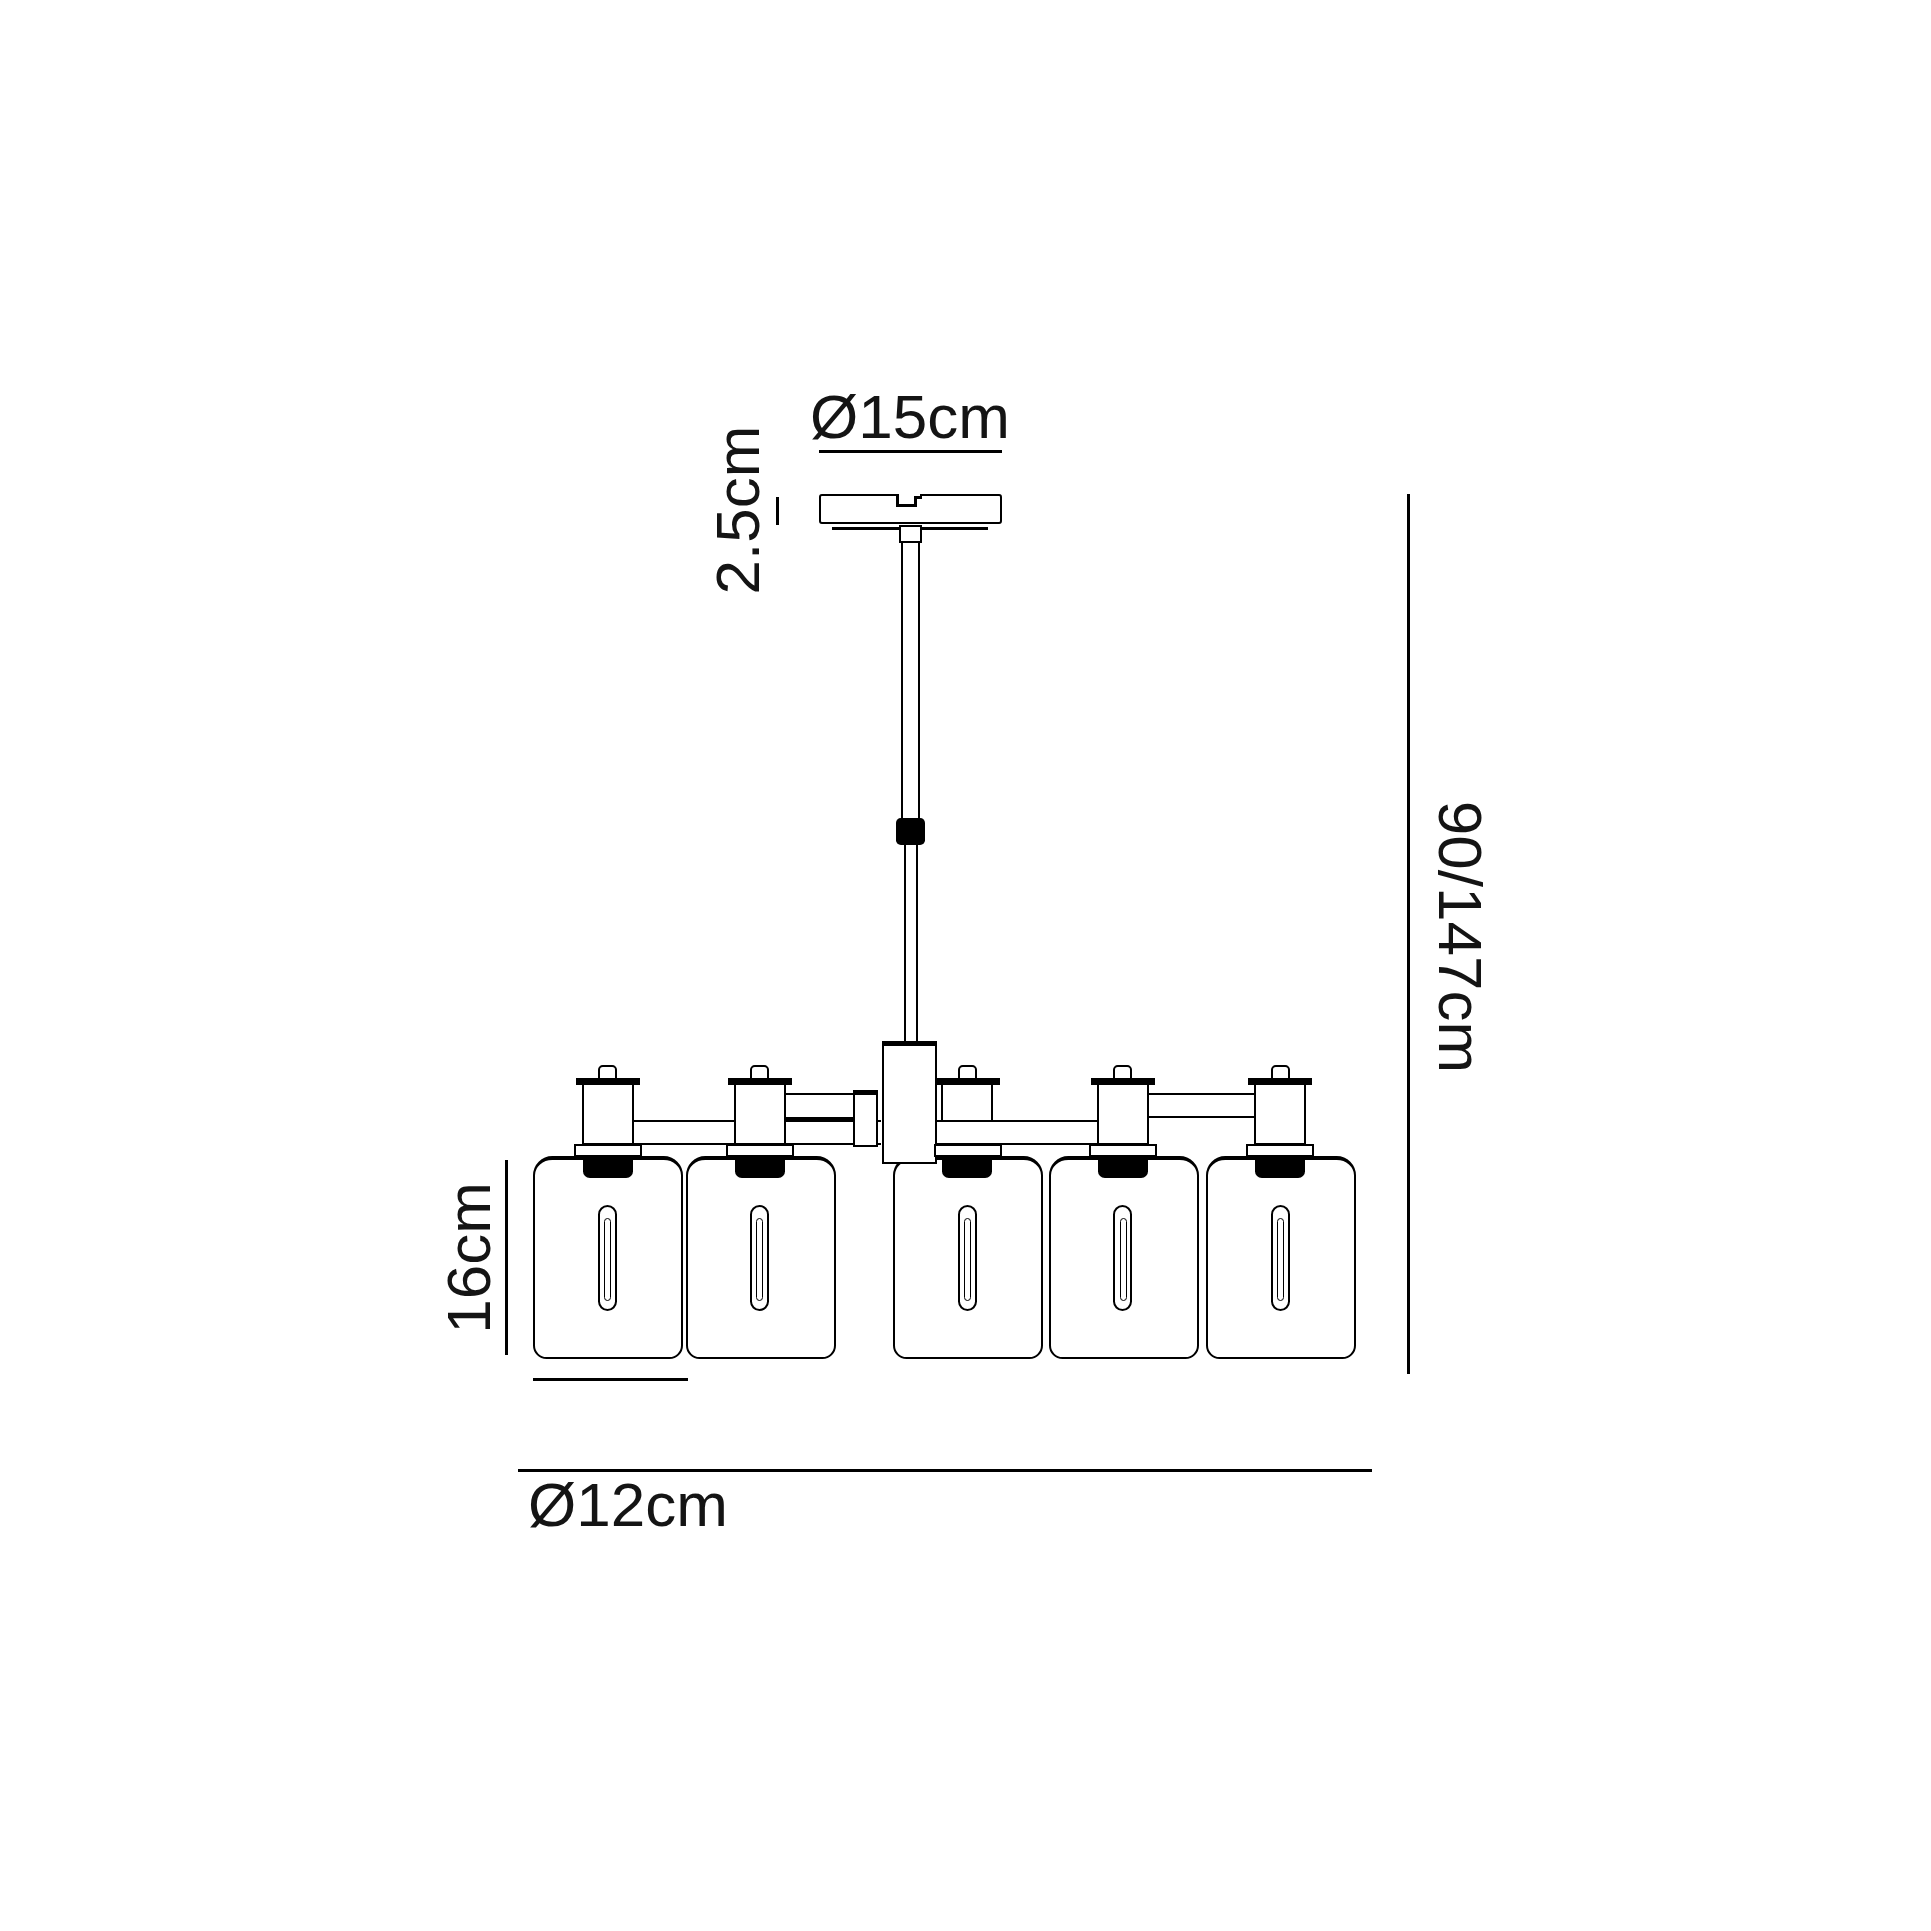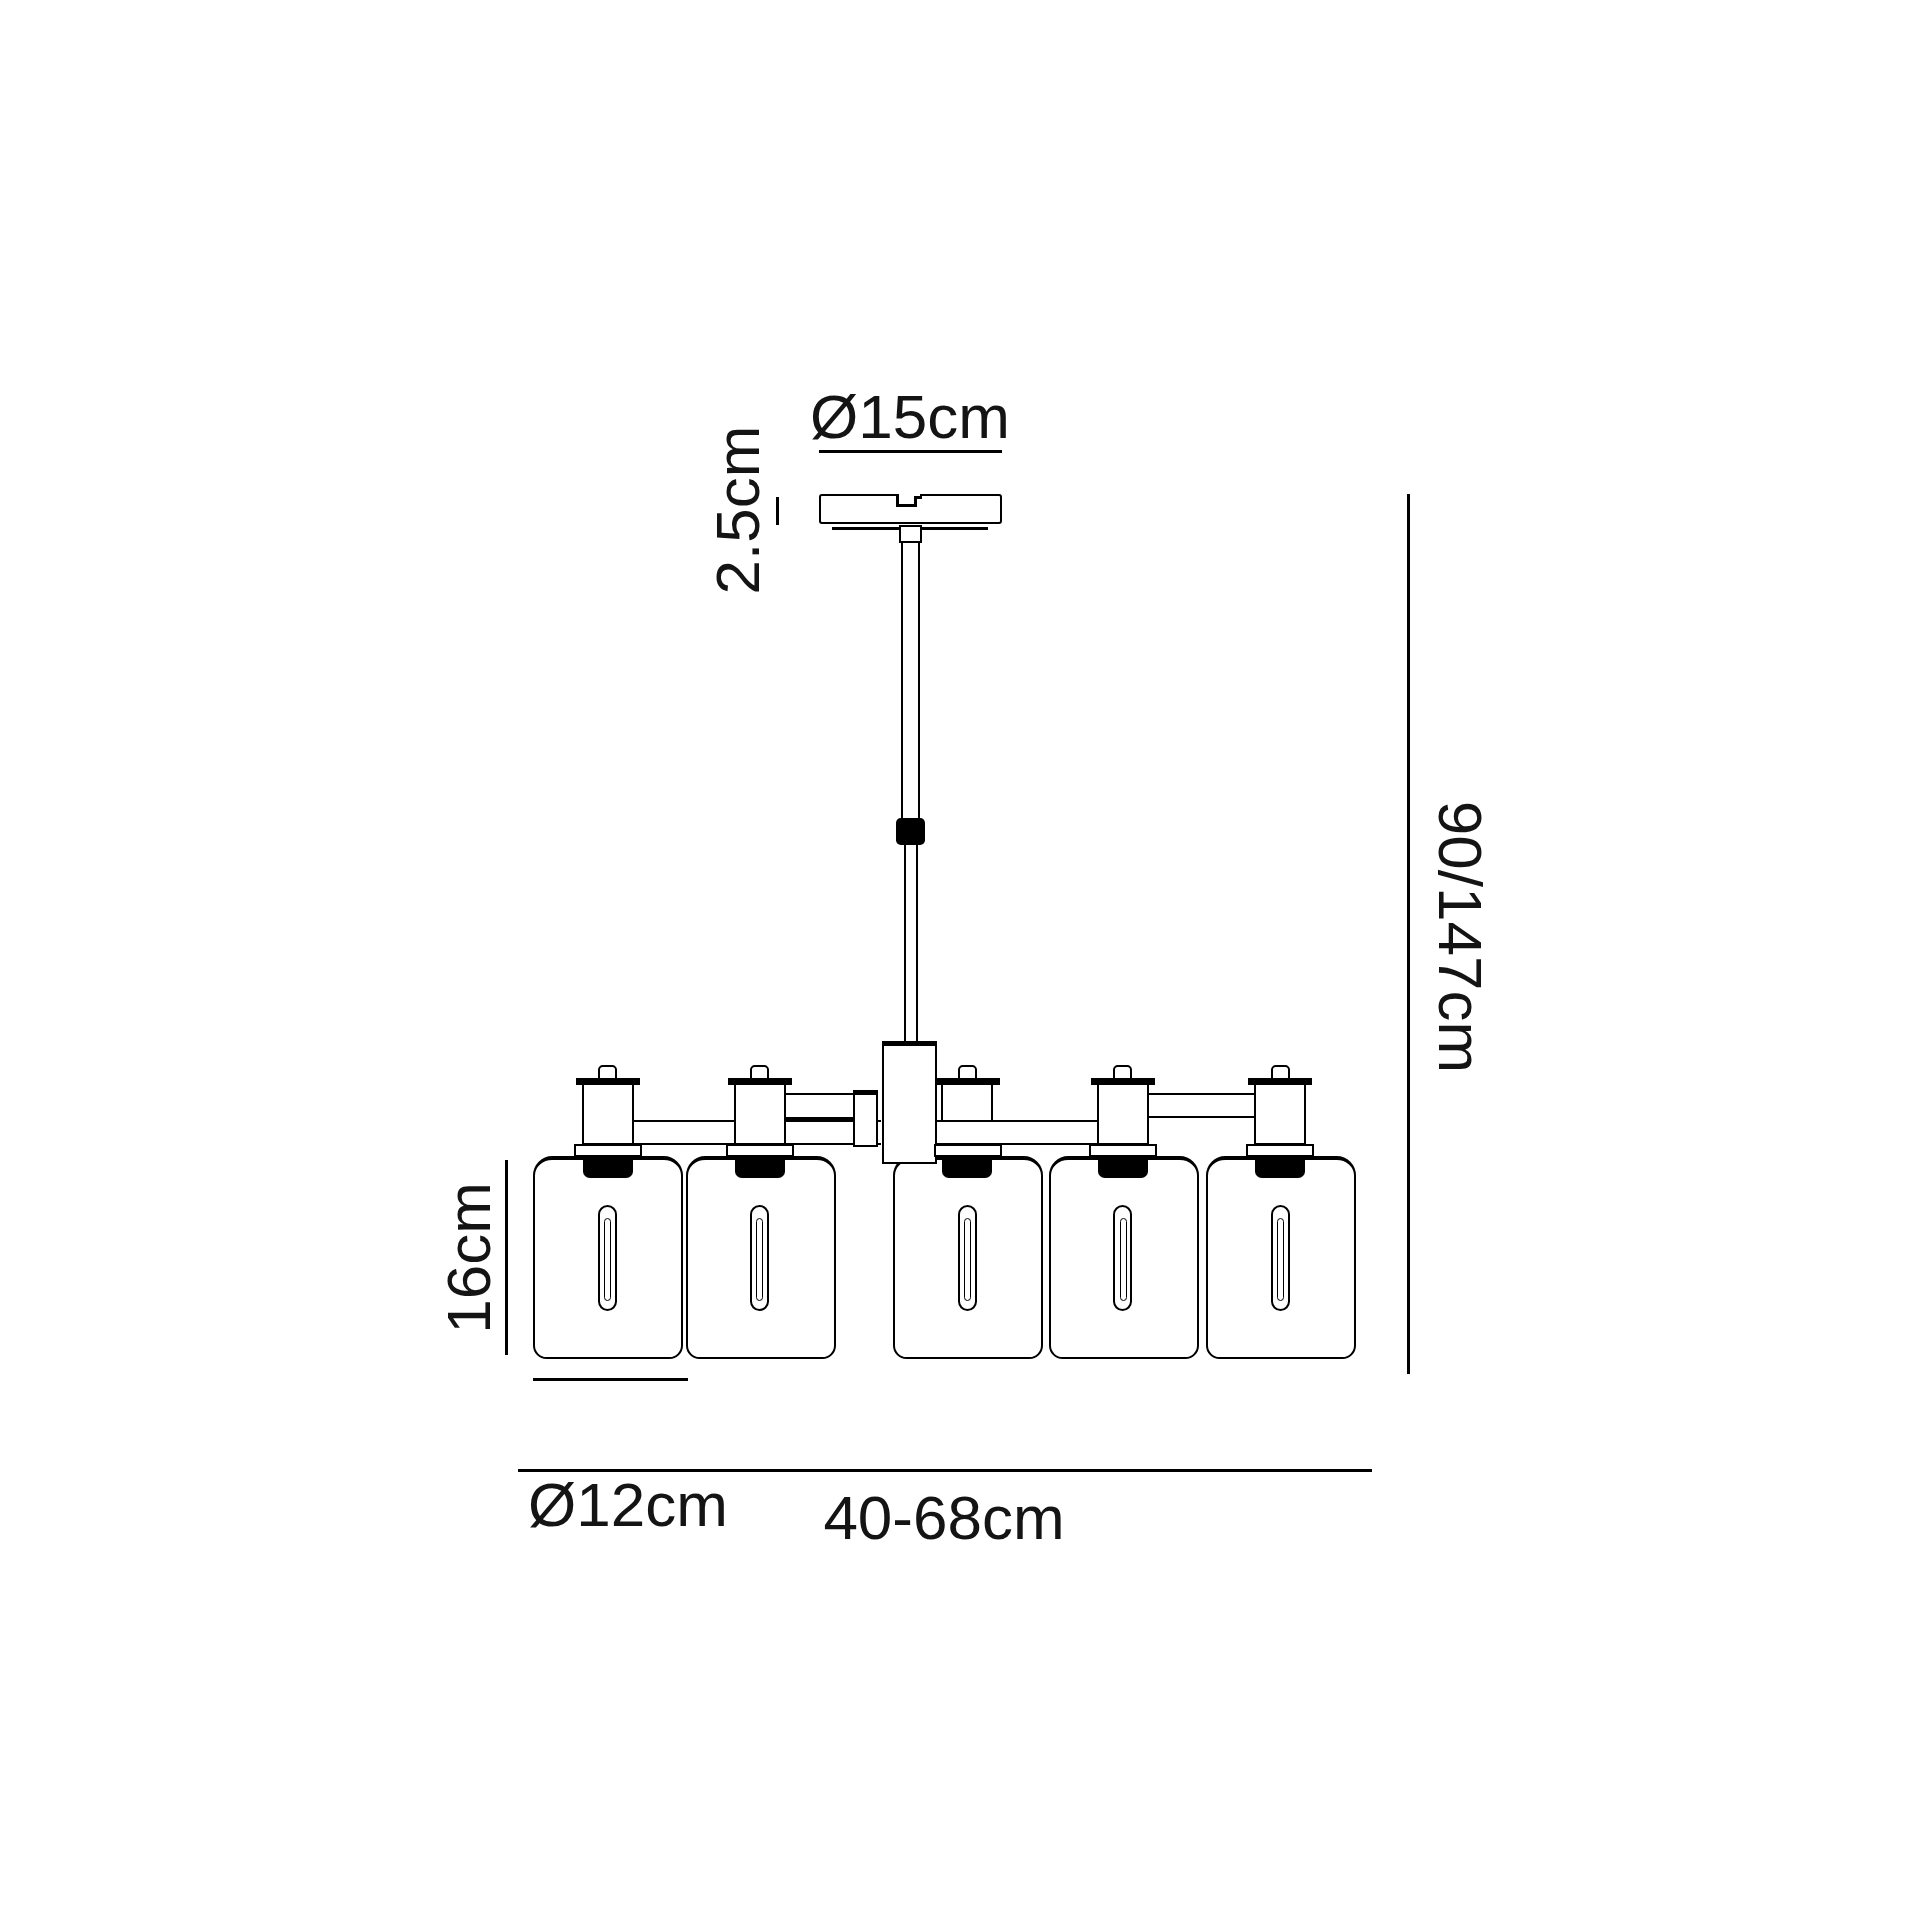--- a/index.html
+++ b/index.html
@@ -30,21 +30,20 @@
   <div class="line" style="left:1407px;top:494px;width:2.9px;height:880px;"></div>
   <div class="dim-label rot-cw" style="left:1460px;top:937px;">90/147cm</div>
 
   <div class="line" style="left:505px;top:1160px;width:2.9px;height:195px;"></div>
   <div class="dim-label rot-ccw" style="left:469px;top:1258px;">16cm</div>
 
   <div class="line" style="left:533px;top:1378px;width:155px;height:2.9px;"></div>
   <div class="dim-label" style="left:611px;top:1505px;margin-left:17px;">Ø12cm</div>
 
   <div class="line" style="left:518px;top:1469px;width:854px;height:2.9px;"></div>
-  <div class="dim-label" style="left:944px;top:1518px;">40-68cm</div>
 
   <div id="fixture" class="abs" style="left:0;top:0;width:1931px;height:1931px;">
       <div style="position:absolute;box-sizing:border-box;left:819px;top:494px;width:183px;height:30px;background:#fff;border:2.9px solid #000;border-radius:2.9px;"></div>
       <div style="position:absolute;box-sizing:border-box;left:897px;top:492px;width:23px;height:6.8px;background:#fff;"></div>
       <div style="position:absolute;box-sizing:border-box;left:896px;top:494px;width:2.9px;height:12.6px;background:#000;"></div>
       <div style="position:absolute;box-sizing:border-box;left:896px;top:504px;width:21px;height:2.9px;background:#000;"></div>
       <div style="position:absolute;box-sizing:border-box;left:914px;top:497px;width:2.9px;height:9.7px;background:#000;"></div>
       <div style="position:absolute;box-sizing:border-box;left:914px;top:496px;width:7.7px;height:2.9px;background:#000;"></div>
       <div style="position:absolute;box-sizing:border-box;left:832px;top:527px;width:156px;height:2.9px;background:#000;"></div>
       <div style="position:absolute;box-sizing:border-box;left:901px;top:539px;width:19.3px;height:282px;background:#fff;border:2.9px solid #000;"></div>

